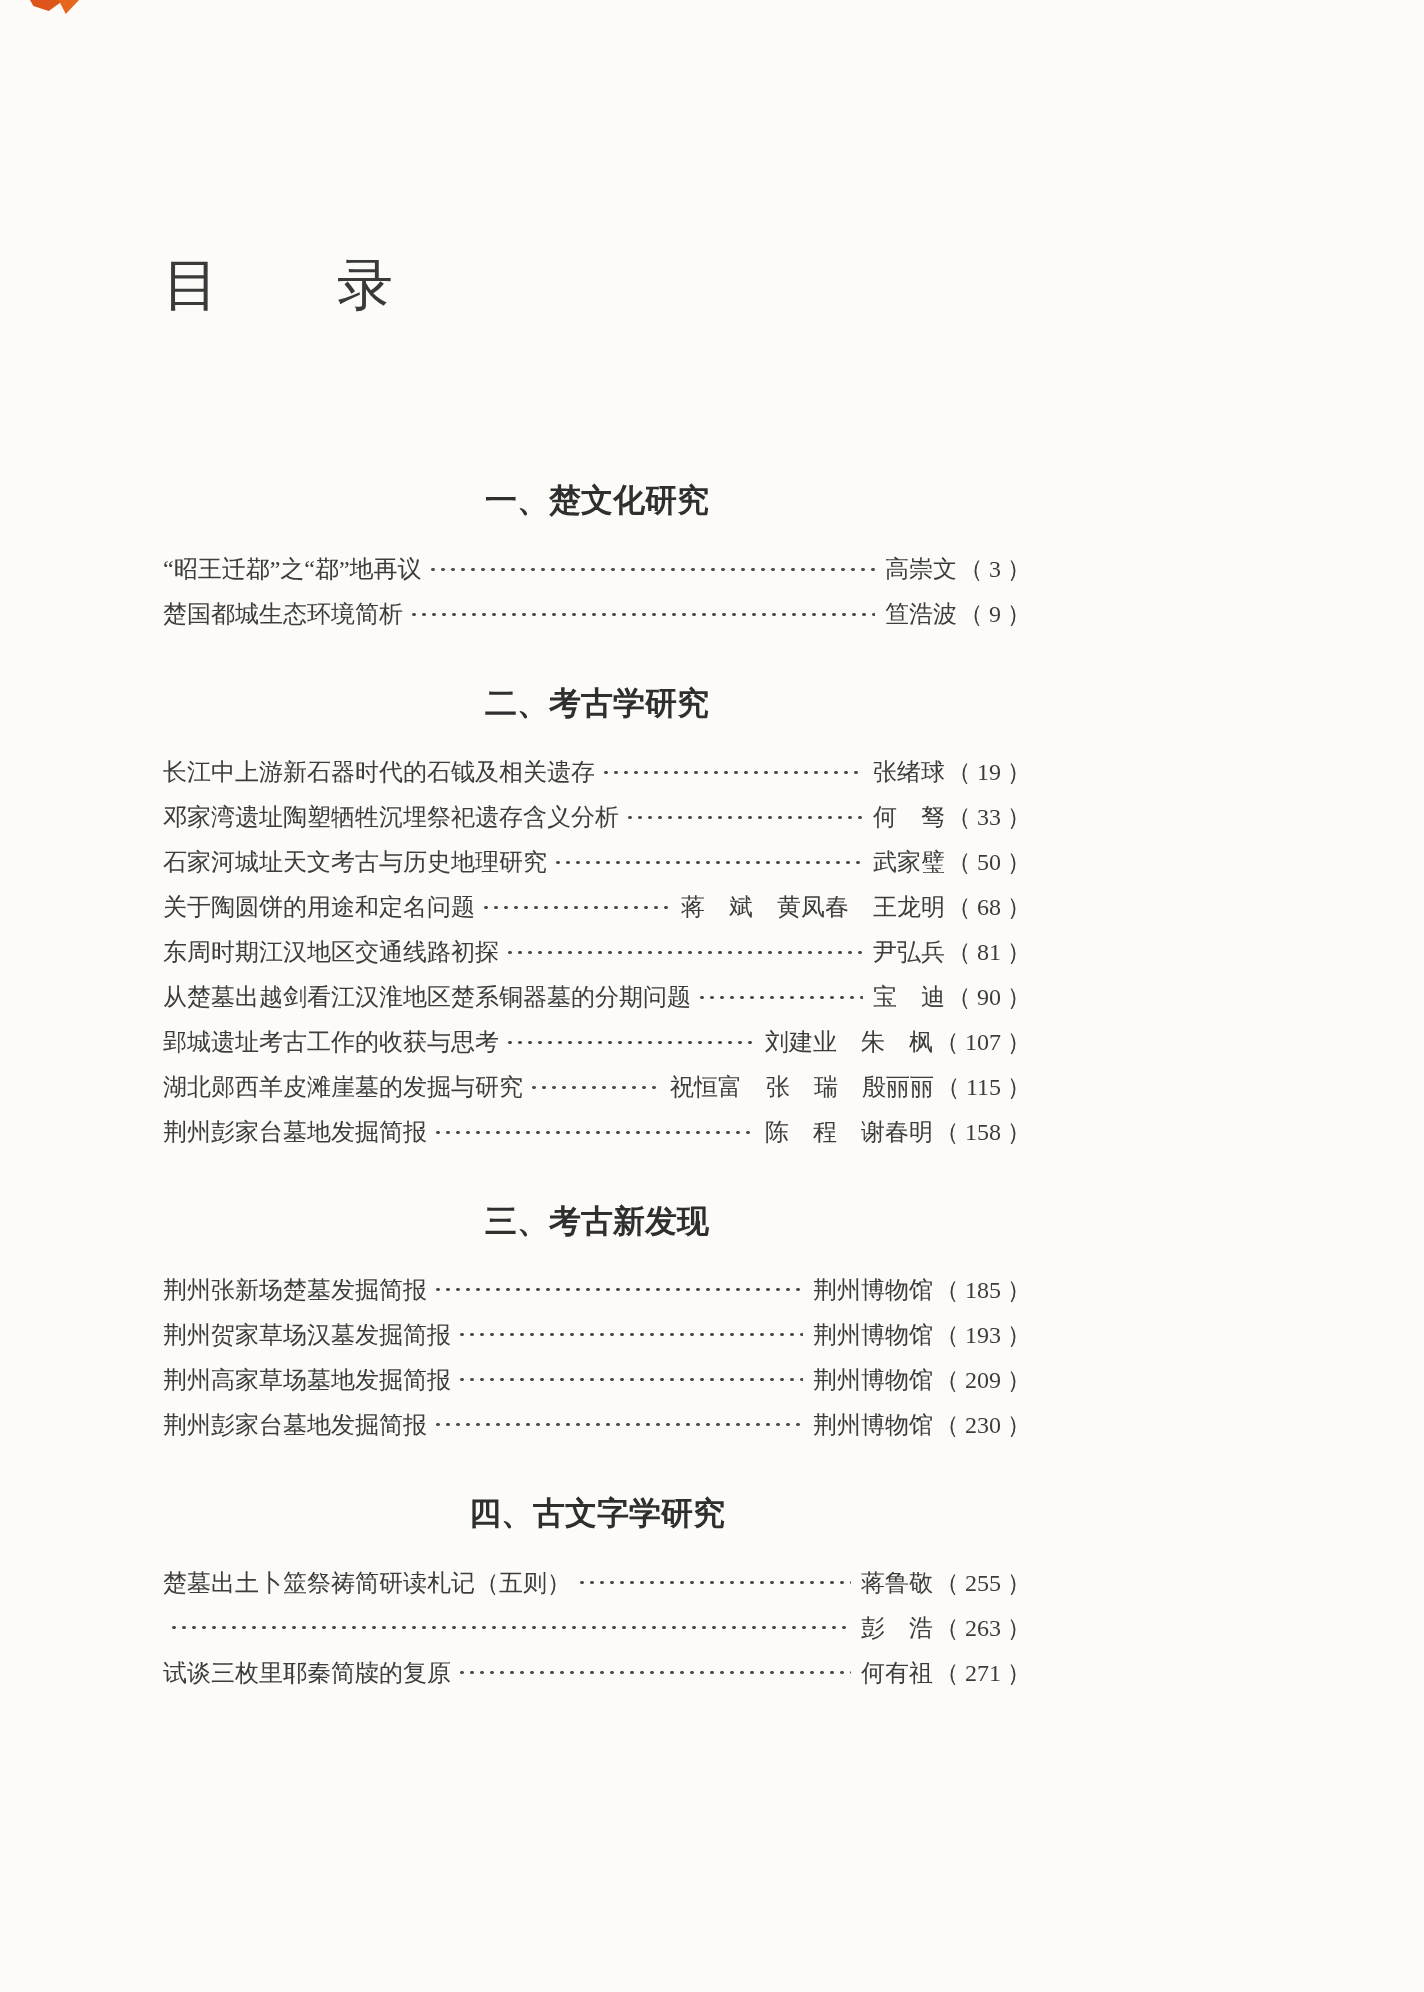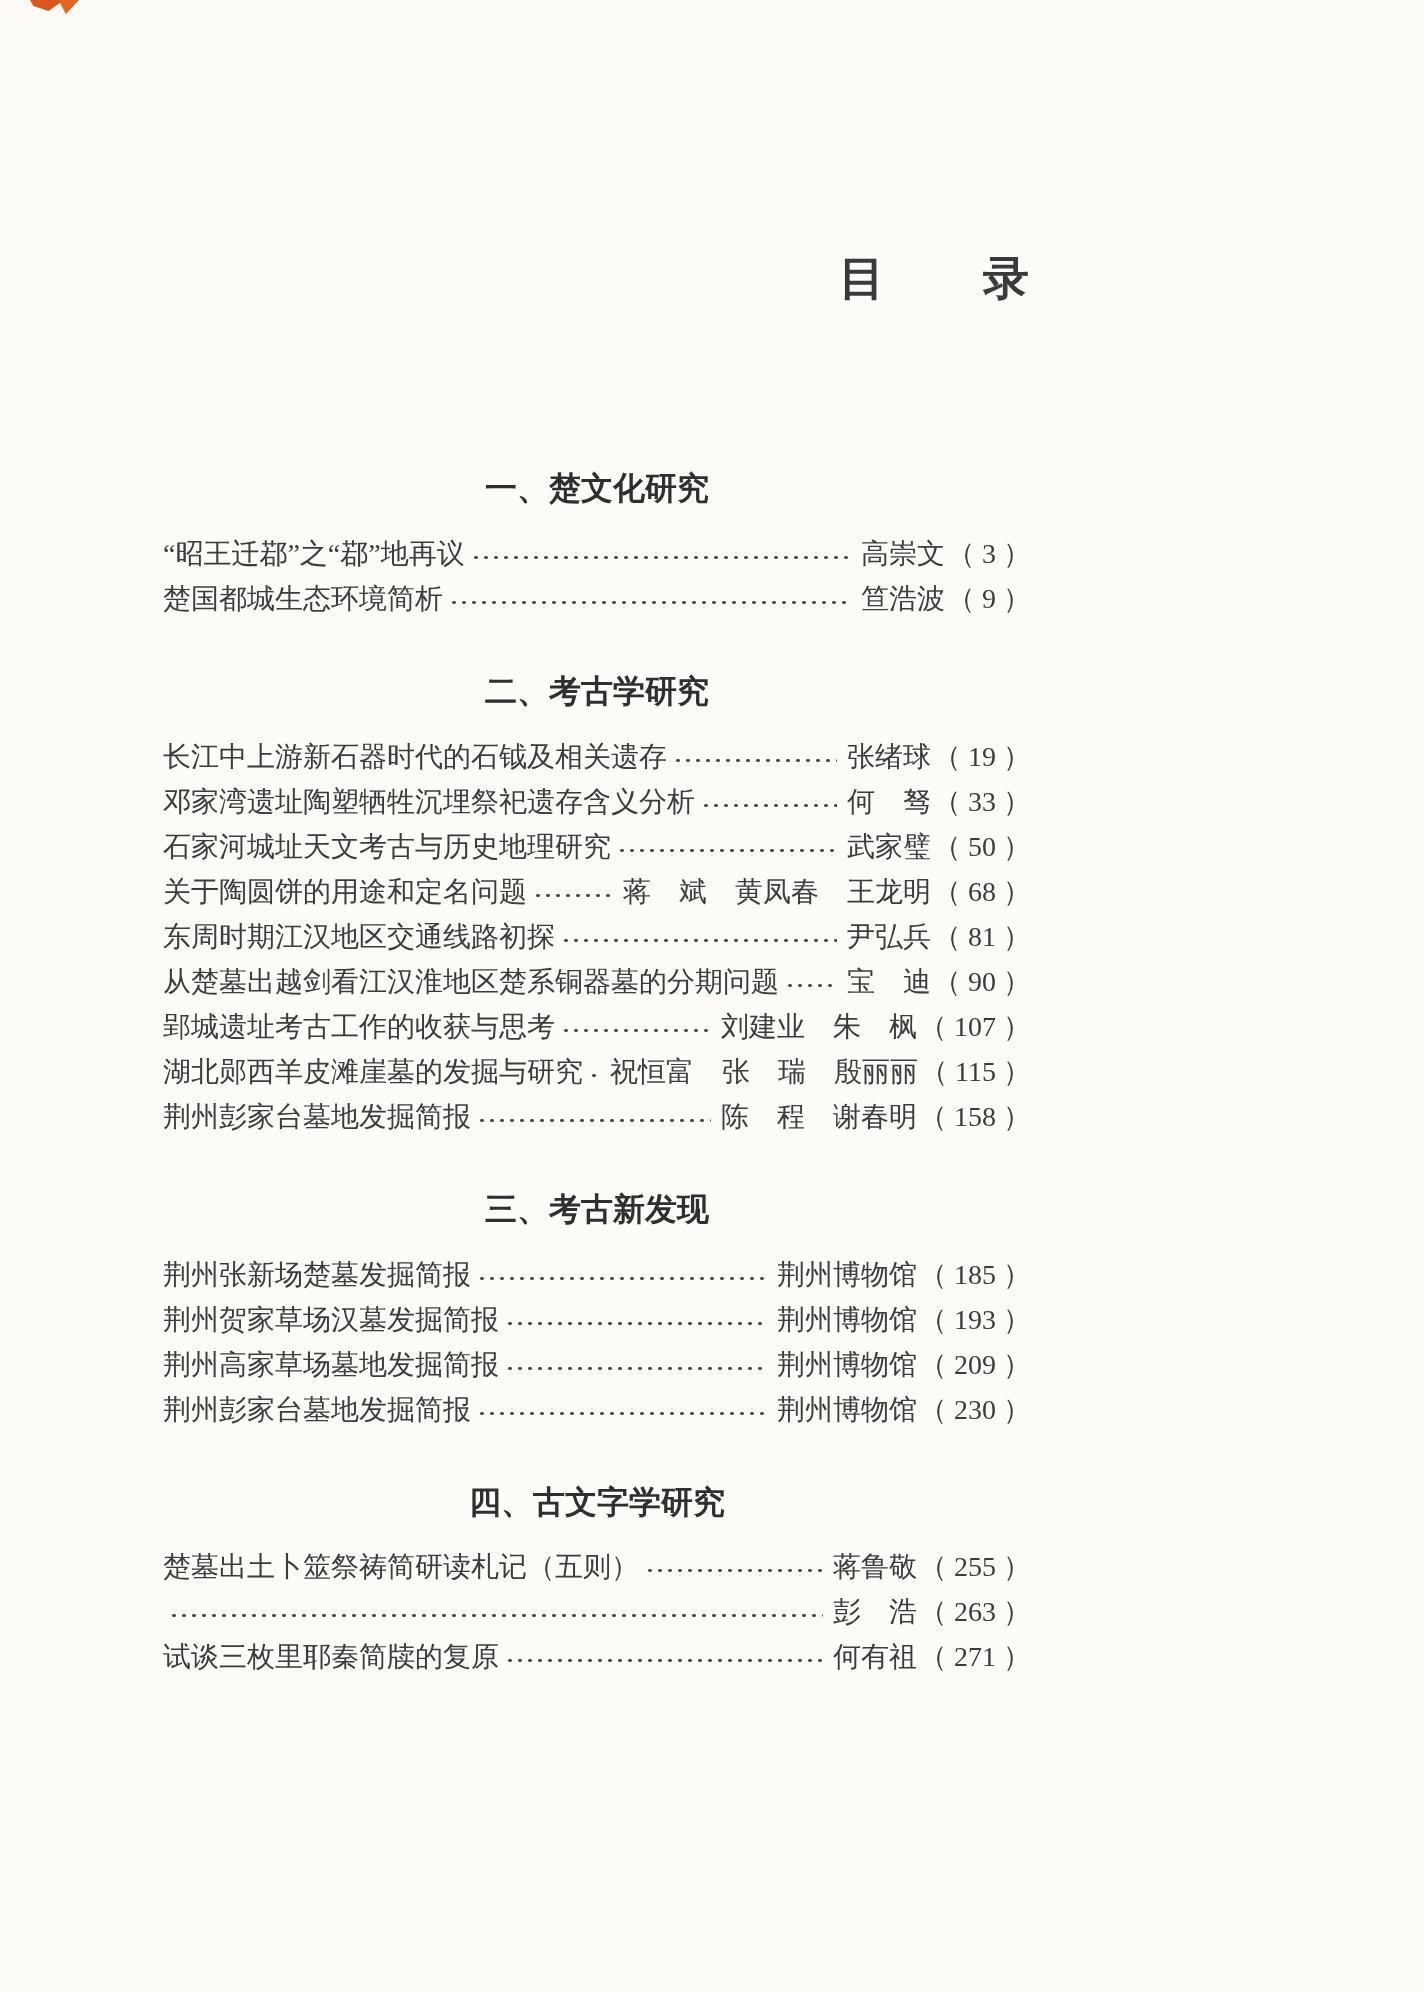--- a/index.html
+++ b/index.html
@@ -29,23 +29,23 @@
 
   .content {
     position: absolute;
     left: 163px;
     top: 0;
     width: 868px;
   }
 
   .toc-title {
     margin: 252px 0 0 0;
-    text-align: right;
-    font-size: 46px;
-    font-weight: 700;
+    text-align: left;
+    font-size: 56px;
+    font-weight: 400;
     letter-spacing: 2px;
     color: #3a3a3a;
     line-height: 1.18;
     white-space: pre;
   }
 
   .toc-section { margin: 0; }
 
   .section-heading {
     margin: 48px 0 0 0;
@@ -56,23 +56,23 @@
     line-height: 1.15;
     font-family: "Liberation Sans", "DejaVu Sans", sans-serif;
     white-space: pre;
   }
   .toc-section:first-child .section-heading { margin-top: 164px; }
 
   .entries { margin-top: 28px; }
 
   .entry {
     display: flex;
-    align-items: flex-start;
+    align-items: center;
     height: 45px;
-    font-size: 28px;
+    font-size: 24px;
     color: #3c3c3c;
   }
 
   .entry-title { white-space: pre; flex: 0 0 auto; }
 
   .dots {
     flex: 1 1 auto;
     align-self: stretch;
     margin: 0 10px 0 6px;
     background-image: radial-gradient(circle, #4e4e4e 1.7px, rgba(0,0,0,0) 1.9px);

